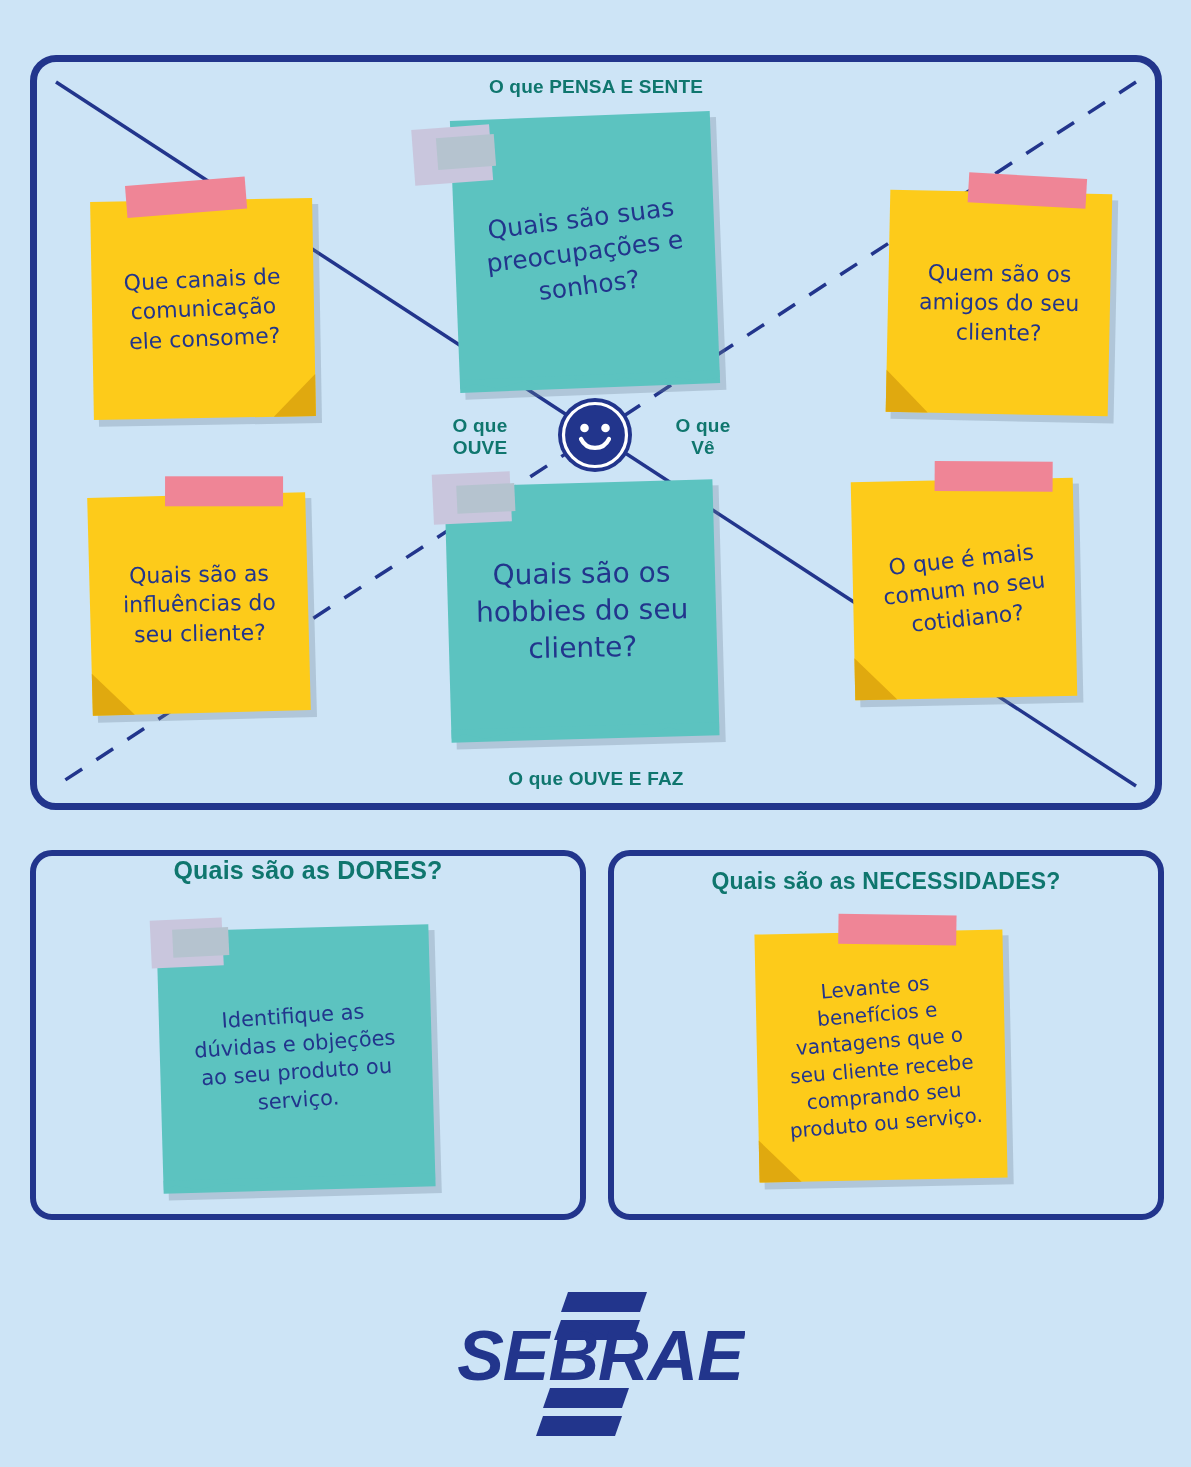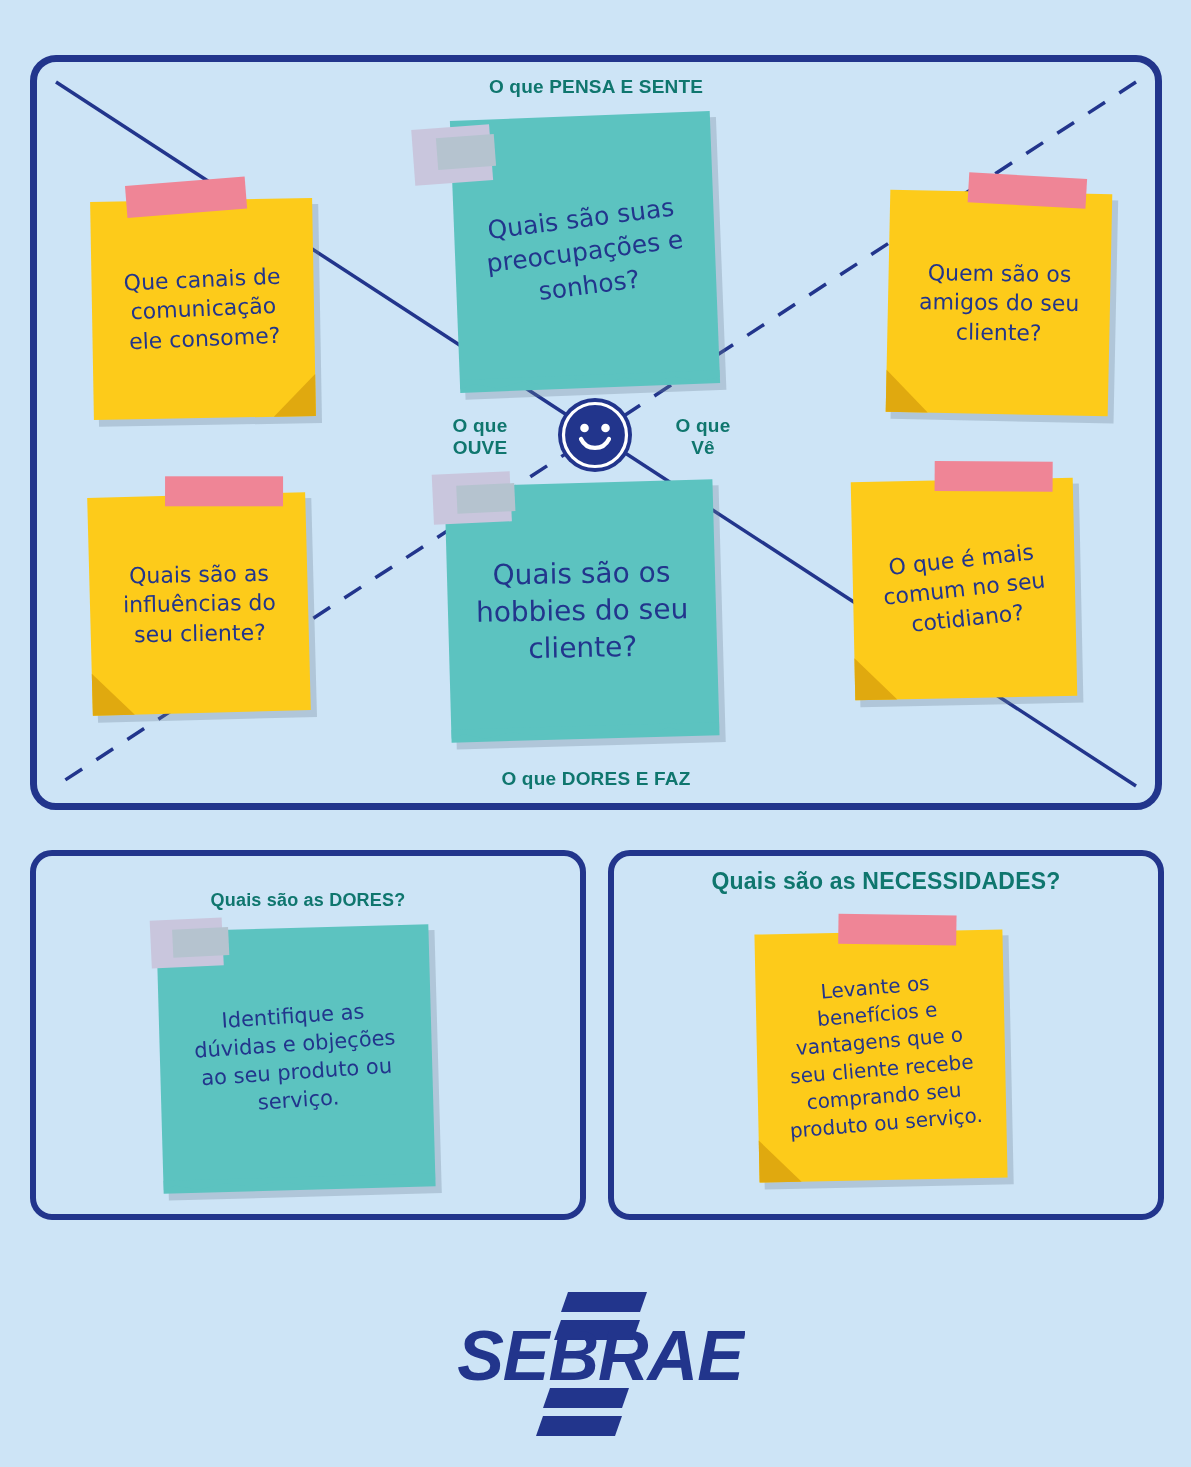--- a/index.html
+++ b/index.html
@@ -144,21 +144,21 @@
   <line x1="56" y1="82" x2="1136" y2="786" stroke="#22358c" stroke-width="3.5"></line>
 
   <line x1="1136" y1="82" x2="56" y2="786" stroke="#22358c" stroke-width="3.5" stroke-dasharray="20 17" stroke-linecap="butt"></line>
 </svg>
 
 <div class="panel" id="empathy-panel"></div>
 <div class="panel" id="pains-panel"></div>
 <div class="panel" id="gains-panel"></div>
 
 <div class="quad-label" id="label-pensa">O que PENSA E SENTE</div>
-<div class="quad-label" id="label-fala">O que DORES E FAZ</div>
+<div class="quad-label" id="label-fala">O que OUVE E FAZ</div>
 <div class="quad-label" id="label-ouve">O que
 OUVE</div>
 <div class="quad-label" id="label-ve">O que
 Vê</div>
 
 <svg id="smiley" viewBox="0 0 76 76" xmlns="http://www.w3.org/2000/svg">
   <circle cx="38" cy="38" r="37" fill="#22358c"></circle>
   <circle cx="38" cy="38" r="31.5" fill="none" stroke="#ffffff" stroke-width="3.2"></circle>
   <circle cx="27.5" cy="31" r="4.3" fill="#ffffff"></circle>
   <circle cx="48.5" cy="31" r="4.3" fill="#ffffff"></circle>
@@ -232,21 +232,21 @@
   <div class="tape pink" style="left:84px; top:-18px; width:118px; height:30px; transform:rotate(1.5deg);"></div>
   <div class="paper">
     <div class="sheet"></div>
     <div class="fold bl"></div>
     <div class="txt" style="font-size:22px; transform:rotate(-5deg);">O que é mais
 comum no seu
 cotidiano?</div>
   </div>
 </div>
 
-<div class="quad-label" style="left:30px; top:890px; width:556px; font-size:18px;">Quais são as DORES?</div>
+<div class="quad-label" style="left:30px; top:856px; width:556px; font-size:25px;">Quais são as DORES?</div>
 
 <div class="note teal" style="left:160px; top:928px; width:272px; height:262px; transform:rotate(-1.6deg);">
   <div class="tape gray" style="left:-6px; top:-12px; width:72px; height:48px; transform:rotate(-1deg);">
     <div class="tape-inner" style="left:22px; top:10px; width:56px; height:28px;"></div>
   </div>
   <div class="paper">
     <div class="sheet"></div>
     <svg class="ragged" viewBox="0 0 272 14" preserveAspectRatio="none" xmlns="http://www.w3.org/2000/svg">
       <path d="M0,0 L272,0 L272,6 L248,11 L222,4 L196,10 L170,4 L144,10 L116,3 L90,9 L62,4 L36,10 L12,5 L0,9 Z" fill="#5cc3c0"></path>
     </svg>

